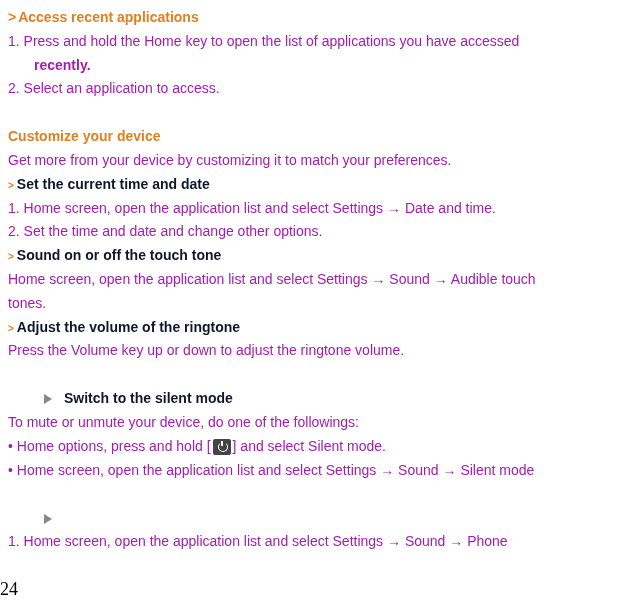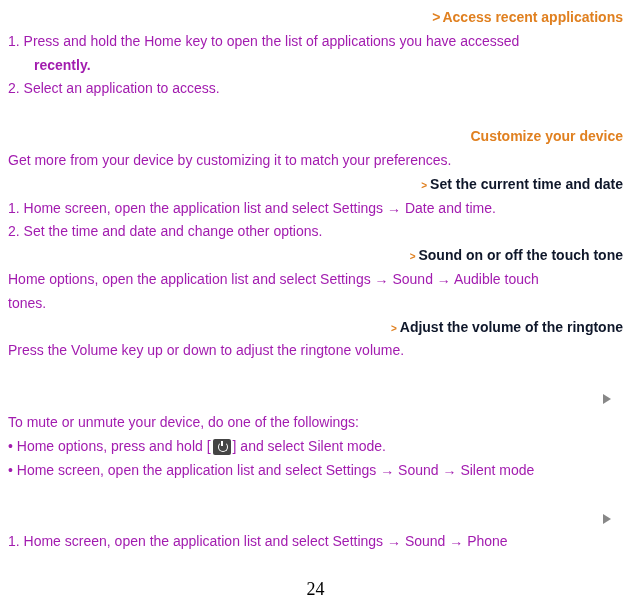--- a/index.html
+++ b/index.html
@@ -1,19 +1,18 @@
 <!DOCTYPE html>
 <html><head>
   <meta charset="utf-8">
   <style>
     * {
       margin: 0;
       padding: 0;
       box-sizing: border-box;
-      text-align: right;
     }
     body {
       font-family: Arial, sans-serif;
       font-size: 14px;
       line-height: 1.7;
       color: #000;
       background: #fff;
       width: 631px;
       height: 611px;
       padding: 6px 8px 0 8px;
@@ -87,21 +86,20 @@
       left: 8px;
       width: 2px;
       height: 5px;
       background: #fff;
     }
     .page-number {
       position: absolute;
       bottom: 6px;
       left: 0;
       right: 0;
-      text-align: center;
       font-family: "Times New Roman", serif;
       font-size: 18px;
     }
     .line {
       margin-bottom: 0;
     }
     .spacer {
       height: 24px;
     }
   </style>
@@ -122,32 +120,32 @@
 
 <div class="line">
   <span class="chevron-orange-small">&gt;</span><span class="heading-black">Set the current time and date</span>
 </div>
 <div class="line body-text">1. Home screen, open the application list and select Settings → Date and time.</div>
 <div class="line body-text">2. Set the time and date and change other options.</div>
 
 <div class="line">
   <span class="chevron-orange-small">&gt;</span><span class="heading-black">Sound on or off the touch tone</span>
 </div>
-<div class="line body-text">Home options, open the application list and select Settings → Sound → Audible touch</div>
+<div class="line body-text">Home screen, open the application list and select Settings → Sound → Audible touch</div>
 <div class="line body-text">tones.</div>
 
 <div class="line">
   <span class="chevron-orange-small">&gt;</span><span class="heading-black">Adjust the volume of the ringtone</span>
 </div>
 <div class="line body-text">Press the Volume key up or down to adjust the ringtone volume.</div>
 
 <div class="spacer"></div>
 
 <div class="line bullet-indent">
-  <span class="bullet-arrow"></span>
+  <span class="bullet-arrow"></span><span class="heading-black">Switch to the silent mode</span>
 </div>
 <div class="line body-text">To mute or unmute your device, do one of the followings:</div>
 <div class="line body-text">
   <span>• Home options, press and hold [</span><span class="power-icon"></span><span>] and select Silent mode.</span>
 </div>
 <div class="line body-text">• Home screen, open the application list and select Settings → Sound → Silent mode</div>
 
 <div class="spacer"></div>
 
 <div class="line bullet-indent">

